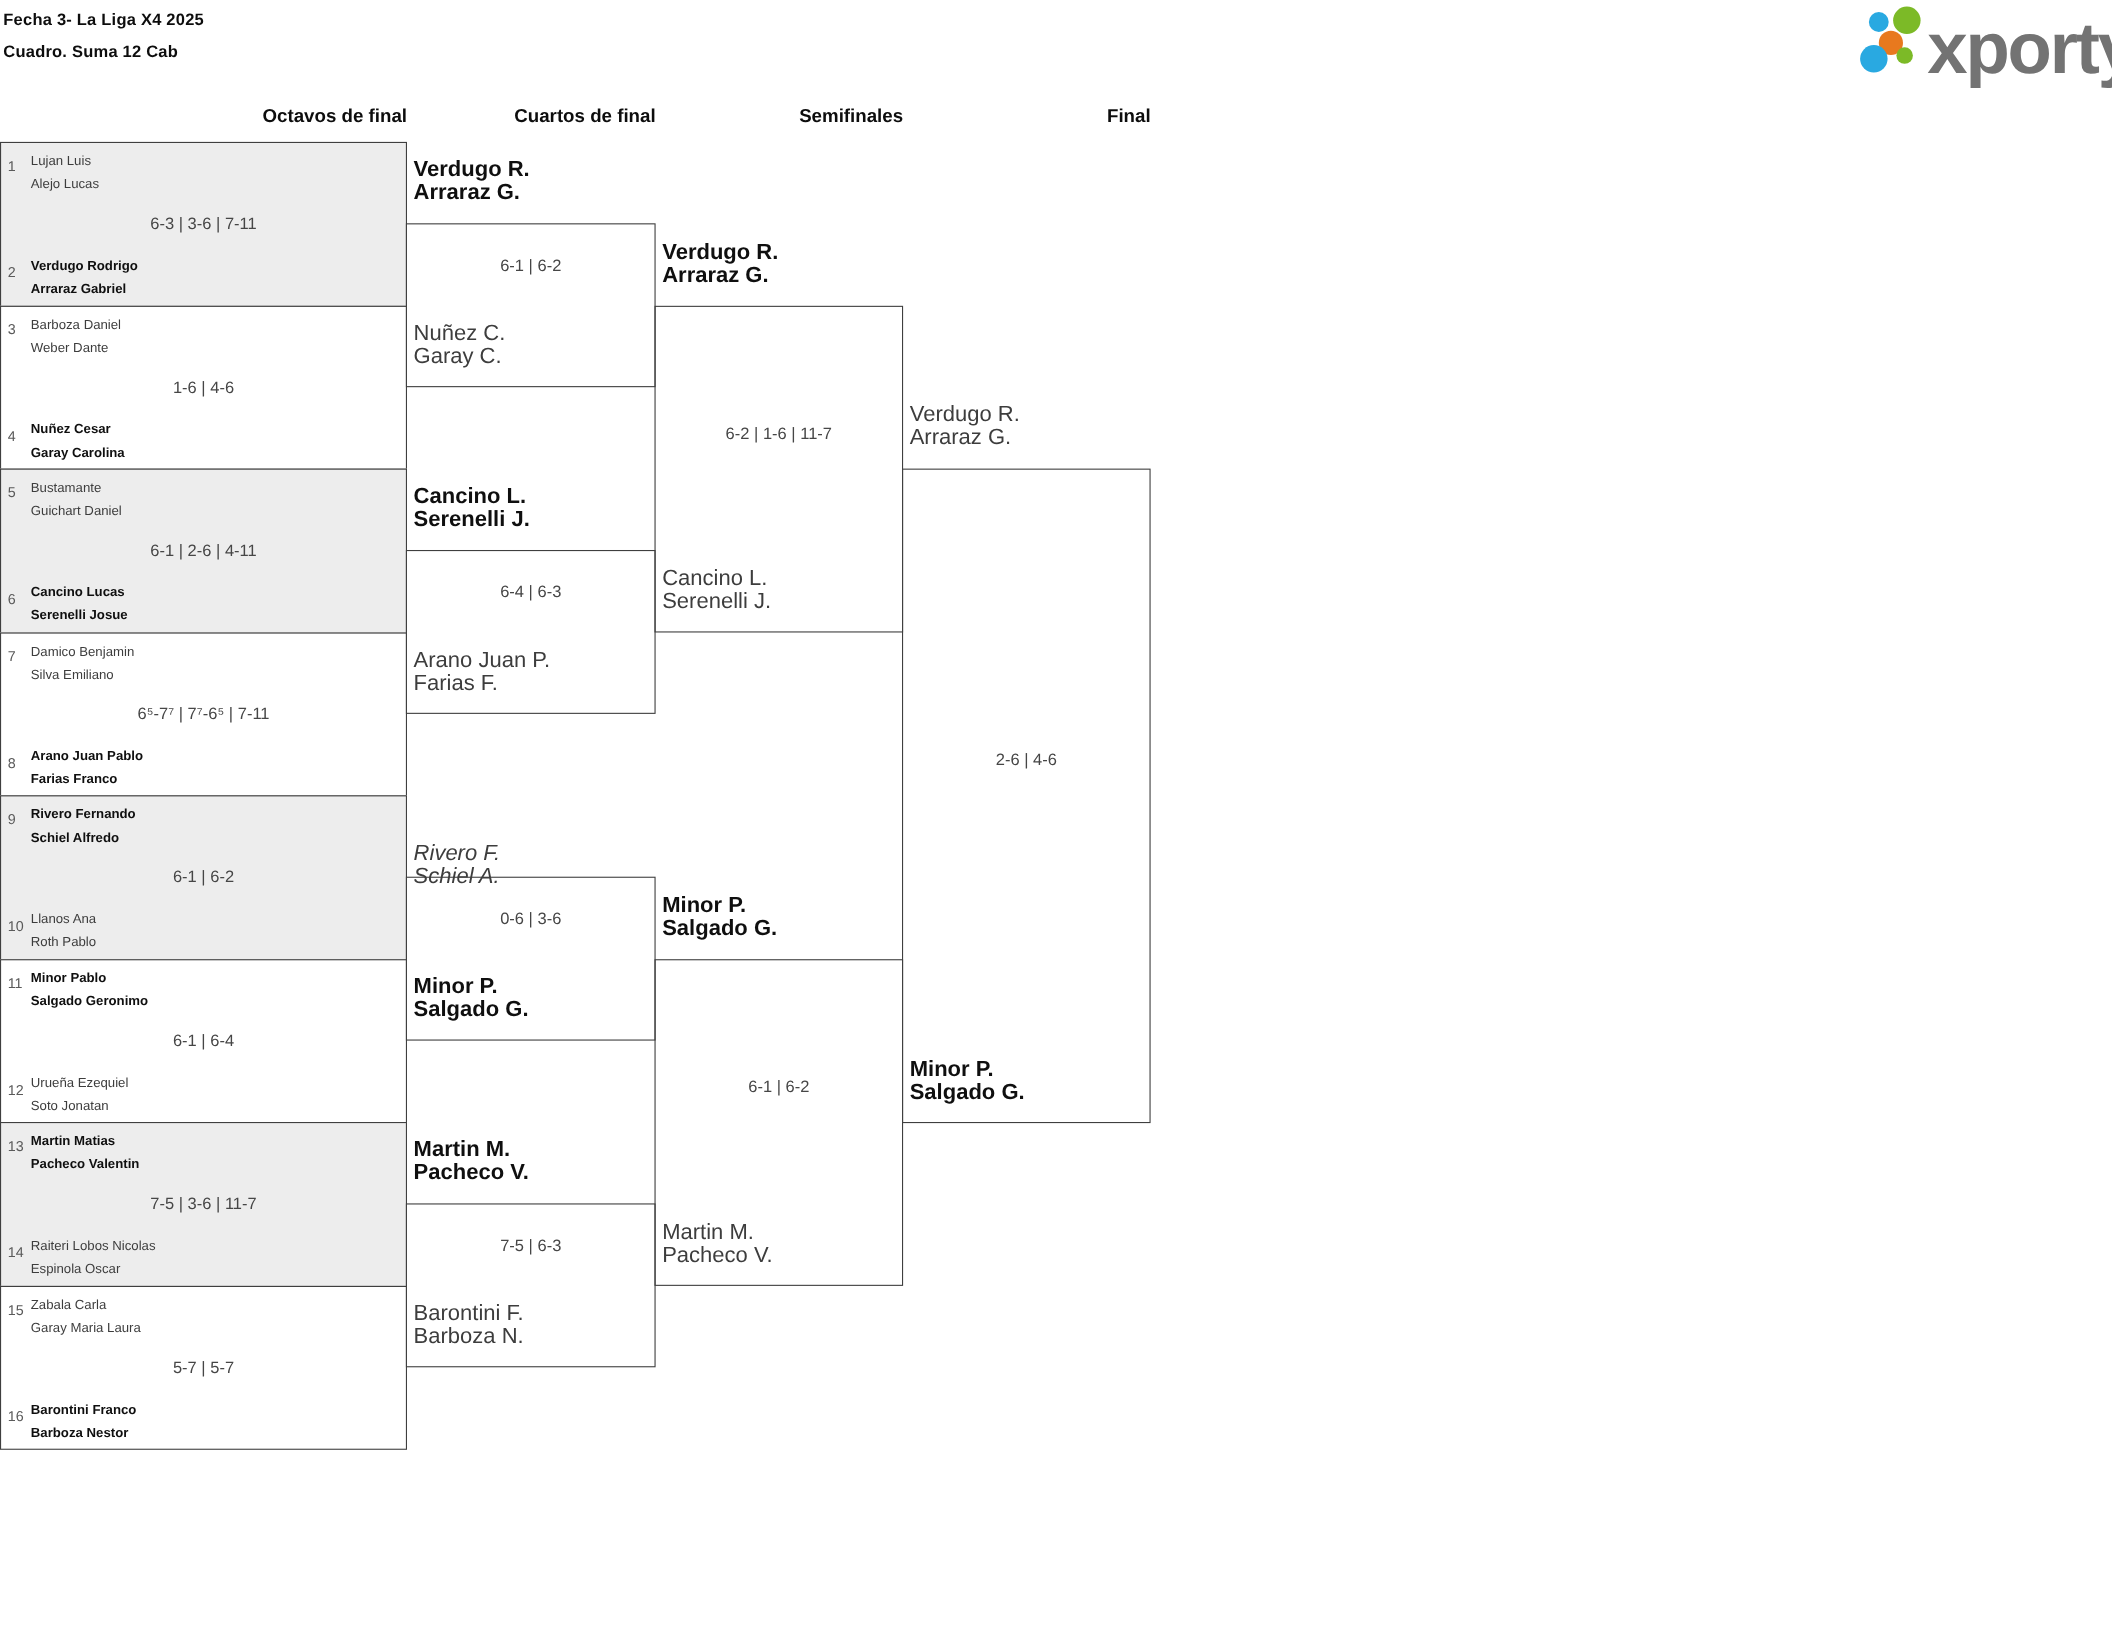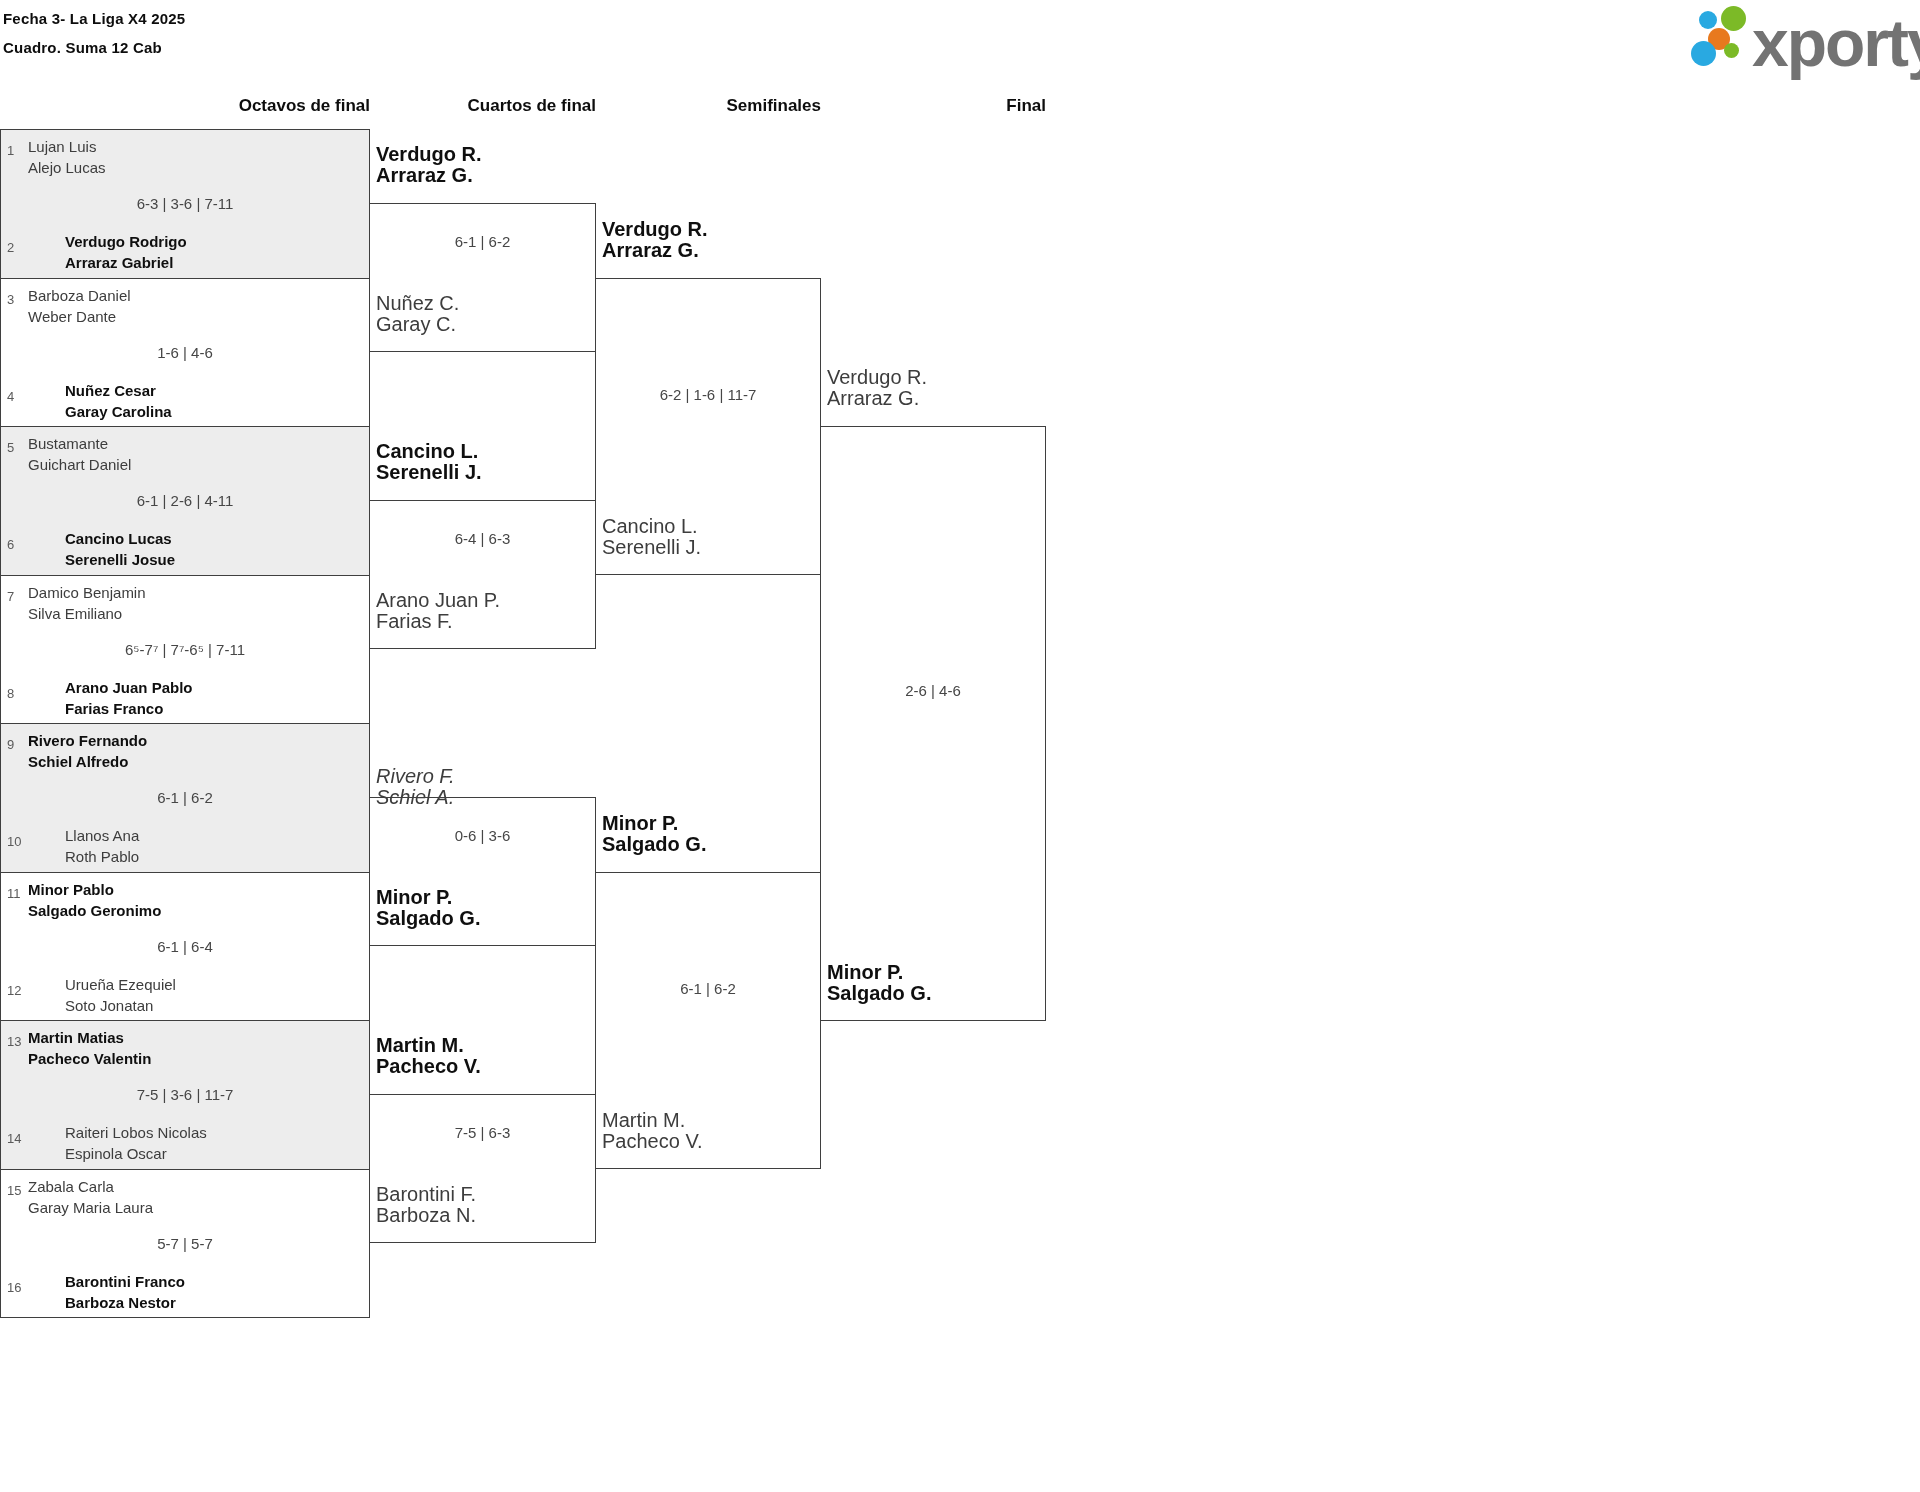--- a/index.html
+++ b/index.html
@@ -22,23 +22,23 @@
   
   .colhead{position:absolute;top:96px;text-align:right;font-size:17px;
            font-weight:700;color:#0d0d0d;}
   
   .box{position:absolute;border:1px solid #3f3f3f;box-sizing:border-box;background:transparent;}
   .m{position:absolute;left:0;width:370px;height:149.5px;border:1px solid #3f3f3f;
      box-sizing:border-box;background:#fff;}
   .m.shaded{background:#EDEDED;}
   .seed{position:absolute;left:6px;width:20px;font-size:13px;line-height:16px;color:#5a5a5a;}
   .st{top:13px;} .sb{top:110px;}
-  .team{position:absolute;left:27px;font-size:15px;line-height:21px;
+  .team{position:absolute;left:27px;font-size:12px;line-height:21px;
         white-space:pre-line;color:#3d3d3d;}
-  .tt{top:6px;} .tb{top:101px;margin-left:37px;}
+  .tt{top:6px;} .tb{top:101px;}
   .score{position:absolute;left:0;right:0;text-align:center;font-size:15px;
          line-height:21px;color:#464646;}
   .m .score{top:63px;}
   .bscore{position:absolute;left:0;right:0;text-align:center;font-size:15px;
           line-height:21px;color:#464646;}
   .bs-qf{top:27px;} .bs-sf{top:105px;} .bs-f{top:253px;}
   
   .label{position:absolute;width:210px;font-size:20px;line-height:21px;
          white-space:pre-line;color:#3d3d3d;}
   .win{font-weight:700;color:#0f0f0f;}

